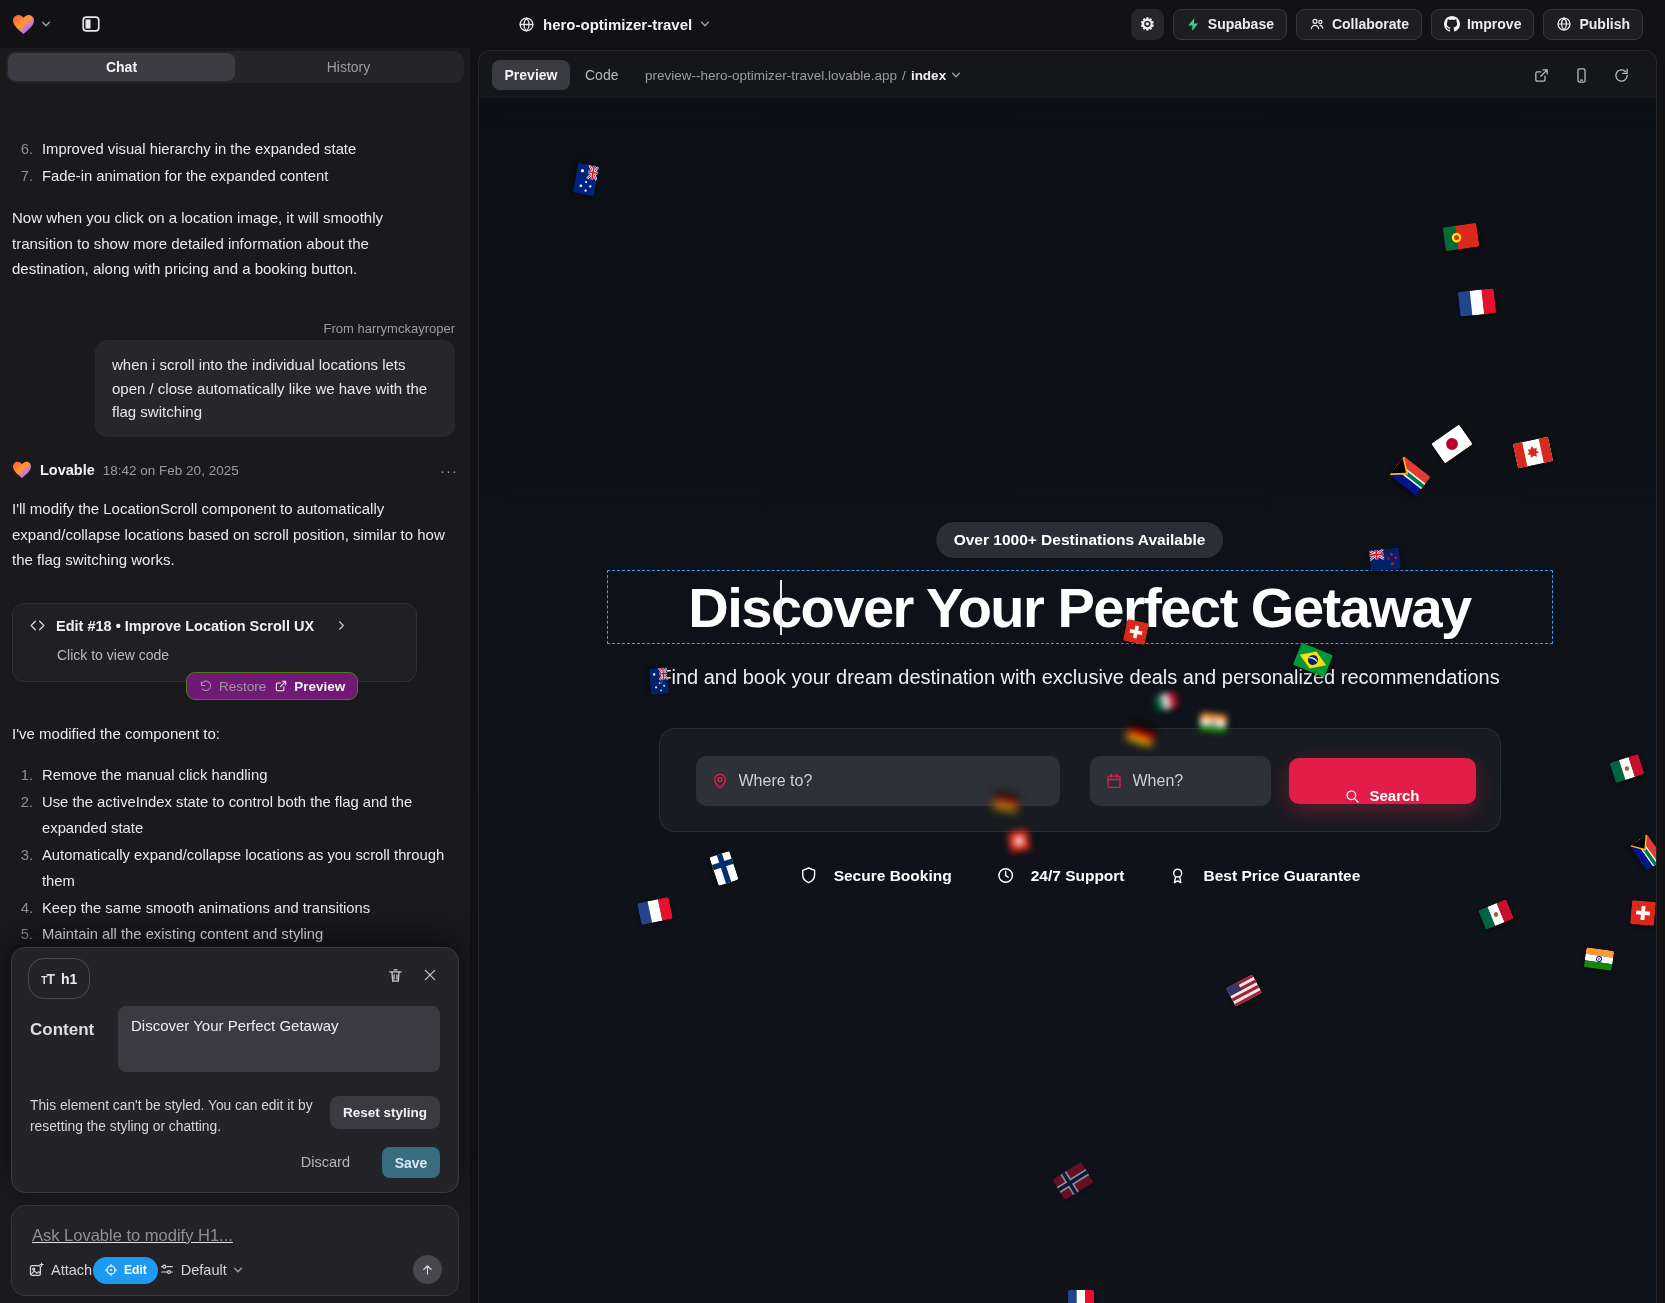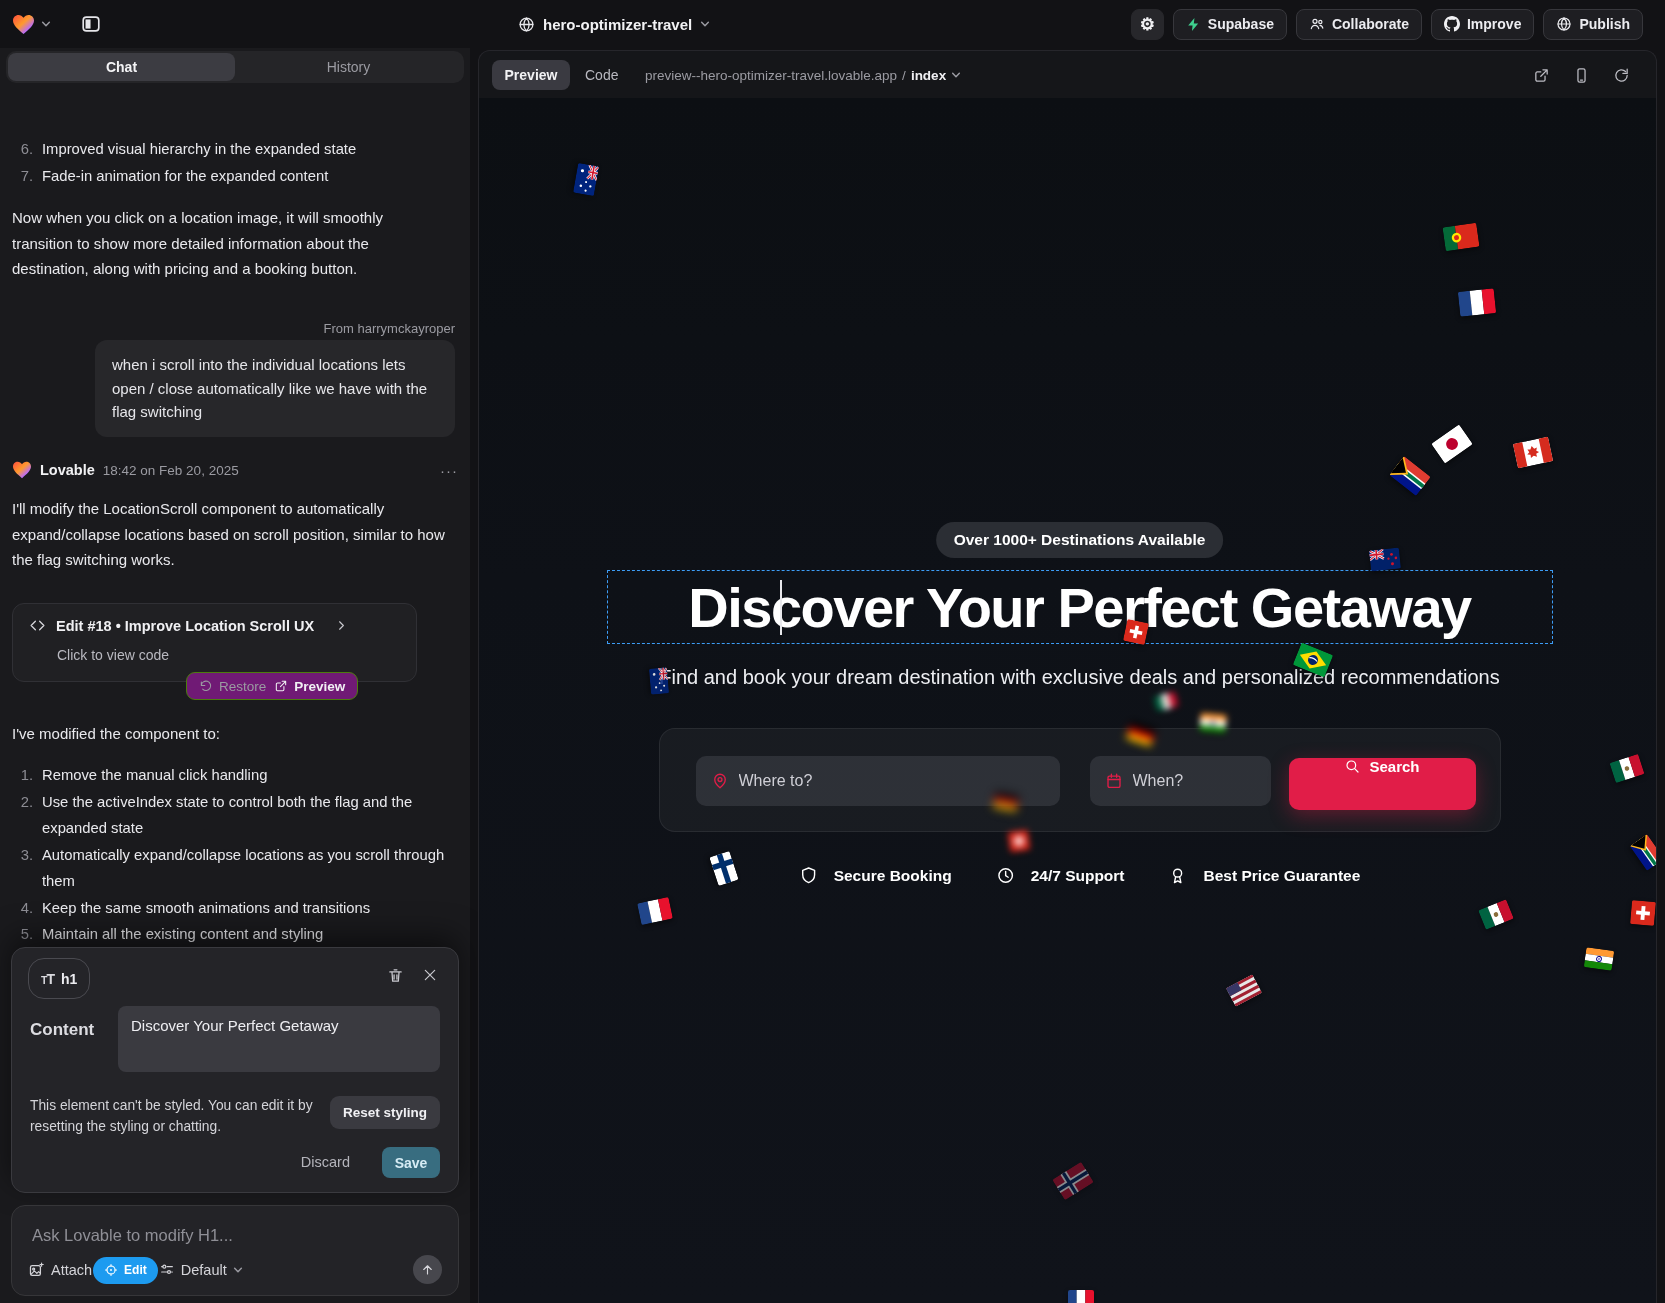--- a/index.html
+++ b/index.html
@@ -63,21 +63,21 @@
   .note { position:absolute; left:18px; top:147px; width:310px; font-size:13.8px; line-height:21px; color:#d4d4d9; }
   .reset-btn { position:absolute; right:18px; top:148px; height:33px; padding:0 13px; background:#3a3a40; border-radius:9px;
     font-size:13.5px; font-weight:600; color:#f0f0f3; display:flex; align-items:center; cursor:pointer; }
   .discard-btn { position:absolute; right:108px; top:206px; font-size:14.5px; color:#b4b4bb; cursor:pointer; }
   .save-btn { position:absolute; right:18px; top:199px; width:58px; height:31px; border-radius:8px; background:#386d80;
     color:#d6ecf4; font-size:14px; font-weight:600; display:flex; align-items:center; justify-content:center; cursor:pointer; }
 
   
   .composer { position:absolute; left:11px; width:448px; top:1157px; height:91px; background:#232327; border:1px solid #363639; border-radius:14px; }
   .composer-input { position:absolute; left:20px; top:16px; right:20px; height:26px; background:transparent; border:none; outline:none;
-    font-size:16.5px; color:#e5e5e5; font-family:"Liberation Sans",sans-serif; }
+    font-size:16.5px; color:#e5e5e5; font-family:"Liberation Sans",sans-serif;text-decoration:underline; }
   .composer-input::placeholder { color:#8f8f96; }
   .composer-row { position:absolute; left:16px; right:14px; bottom:11px; height:28px; display:flex; align-items:center; gap:1px; }
   .c-item { display:flex; align-items:center; gap:6px; color:#d4d4d9; font-size:14.5px; cursor:pointer; }
   .edit-pill { display:flex; align-items:center; gap:6px; height:27px; padding:0 11px; border-radius:14px; background:#1d9bf0;
     color:#fff; font-size:12px; font-weight:600; cursor:pointer; }
   .send-btn { position:absolute; right:2px; bottom:0; width:29px; height:29px; border-radius:50%; background:#47474d;
     display:flex; align-items:center; justify-content:center; color:#d6d6db; cursor:pointer; }
 
   
   .panel { position:absolute; left:478px; top:50px; right:8px; bottom:0; background:#151619; border:1px solid #26262b; border-bottom:none;
@@ -102,22 +102,22 @@
   .caret { position:absolute; left:172px; top:9px; width:2px; height:55px; background:#e8e8ec; }
   .subtitle { position:absolute; top:568px; left:50%; transform:translateX(-50%); width:1000px; text-align:center;
     font-size:20px; color:#edeef2; white-space:nowrap; }
   .searchbar { position:absolute; top:630px; left:50%; transform:translateX(-50%); width:842px; height:104px;
     background:rgba(255,255,255,.045); border:1px solid rgba(255,255,255,.07); border-radius:16px; }
   .field { position:absolute; top:27px; height:50px; background:rgba(235,240,255,.10); border-radius:10px; display:flex; align-items:center; gap:10px; padding:0 15px; }
   .field input { background:transparent; border:none; outline:none; font-size:16px; color:#e6e6ea; width:100%; font-family:"Liberation Sans",sans-serif; }
   .field input::placeholder { color:#cfcfd6; }
   .f-where { left:36px; width:364px; }
   .f-when { left:430px; width:181px; }
-  .search-btn { position:absolute; top:29px; left:629px; width:187px; height:52px; border-radius:10px; background:#e11d48;
-    box-shadow:0 6px 20px rgba(225,29,72,.35); display:flex; align-items:flex-start; justify-content:center; gap:9px;
+  .search-btn { position:absolute; top:29px; left:629px; width:187px; height:46px; border-radius:10px; background:#e11d48;
+    box-shadow:0 6px 20px rgba(225,29,72,.35); display:flex; align-items:flex-end; justify-content:center; gap:9px;
     color:#fff; font-size:15px; font-weight:700; cursor:pointer; }
   .features { position:absolute; top:768px; left:50%; transform:translateX(-50%); display:flex; gap:44px; }
   .feature { display:flex; align-items:center; gap:16px; font-size:15.5px; font-weight:600; color:#fff; white-space:nowrap; }
   .feature svg { flex:0 0 auto; }
 
   .flags { position:absolute; inset:0; z-index:3; pointer-events:none; }
   .flag { position:absolute; border-radius:2px; overflow:hidden; box-shadow:0 2px 5px rgba(0,0,0,.45); }
 
   svg.sicon { stroke:currentColor; fill:none; stroke-width:1.8; stroke-linecap:round; stroke-linejoin:round; }
 </style>

